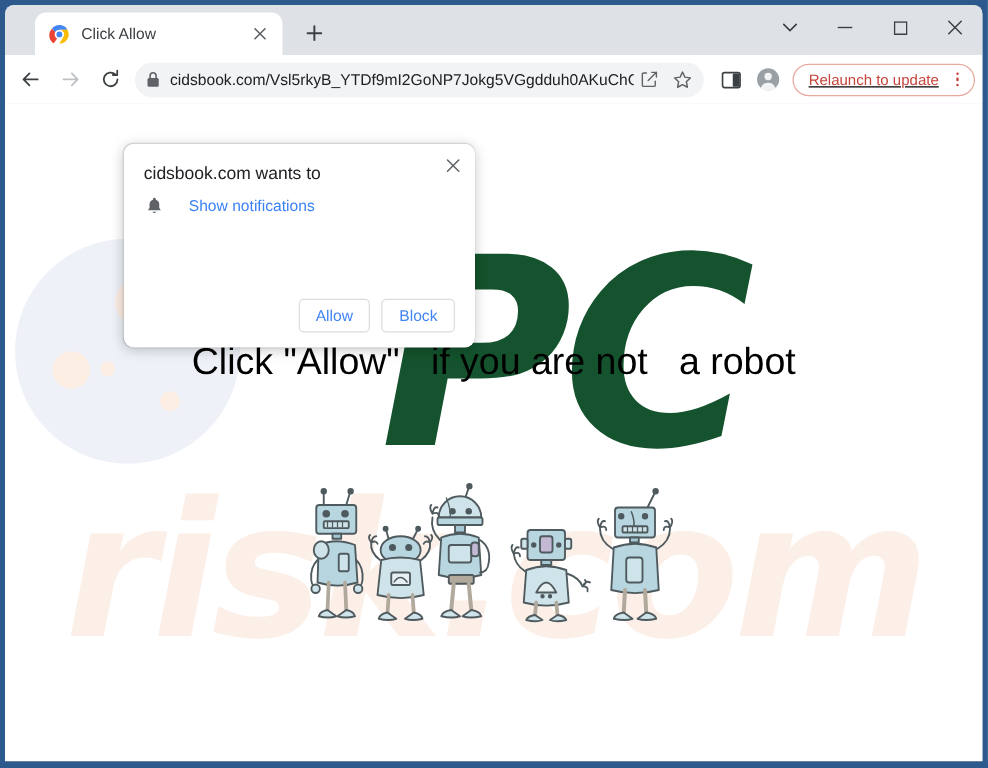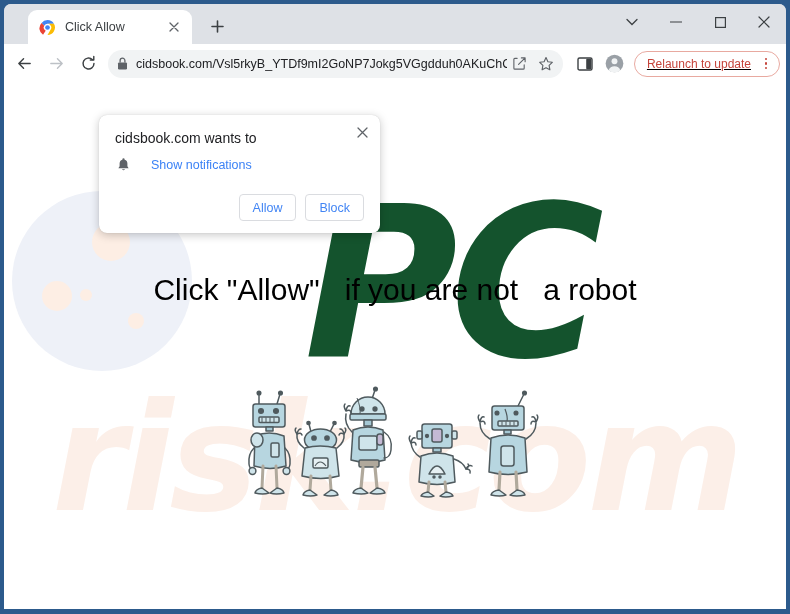--- a/index.html
+++ b/index.html
@@ -27,21 +27,21 @@
   
   #tab-strip {
     position: relative;
     height: 40px;
     background: #dee1e6;
     display: flex;
     align-items: flex-end;
   }
   #tab-active {
     margin-left: 24px;
-    width: 164px; height: 34px;
+    width: 198px; height: 34px;
     background: #ffffff;
     border-radius: 9px 9px 0 0;
     display: flex; align-items: center;
     padding: 0 9px 0 11px;
     position: relative;
   }
   #tab-favicon { width: 17px; height: 17px; flex: 0 0 17px; position: relative; }
   #tab-title {
     flex: 1 1 auto;
     font-size: 12.5px; color: #3c4043;
@@ -213,20 +213,21 @@
   .dialog-btn {
     min-width: 55px; height: 27px;
     border: 1px solid #dadce0;
     border-radius: 4px;
     background: #ffffff;
     color: #4285f4;
     font-size: 12.5px;
     font-family: "Liberation Sans", sans-serif;
     display: flex; align-items: center; justify-content: center;
     padding: 0 13px;
+    margin-top: 45px;
   }
 </style>
 </head>
 <body>
 
 <div id="window-frame">
   <div id="browser-window">
 
     <div id="tab-strip">
 

